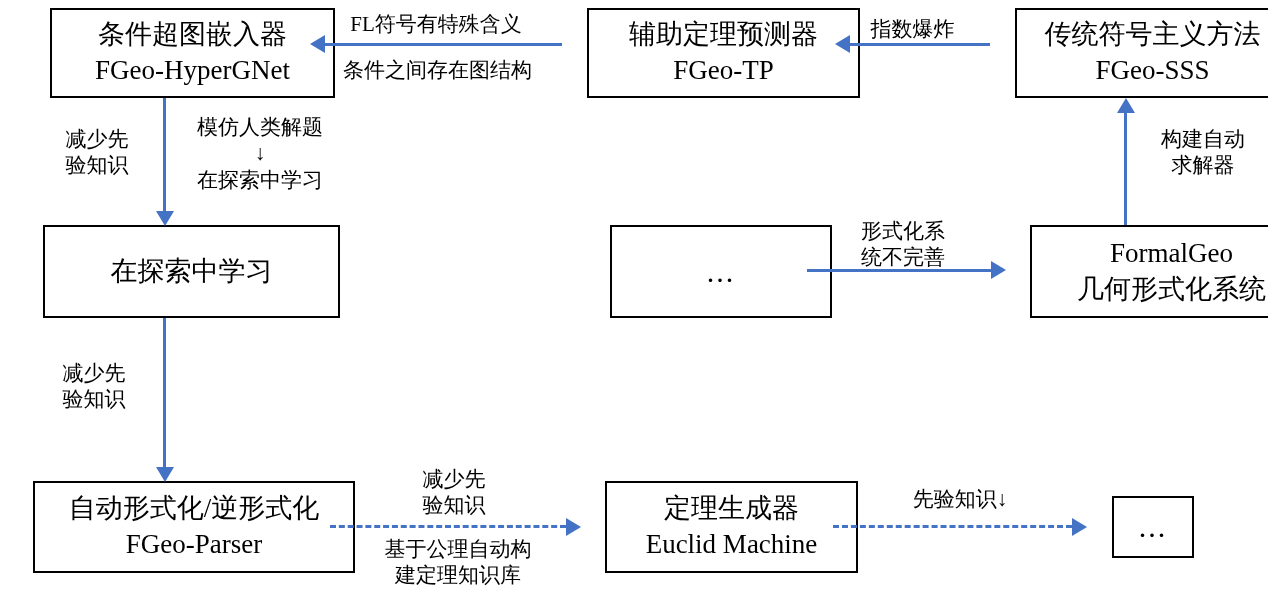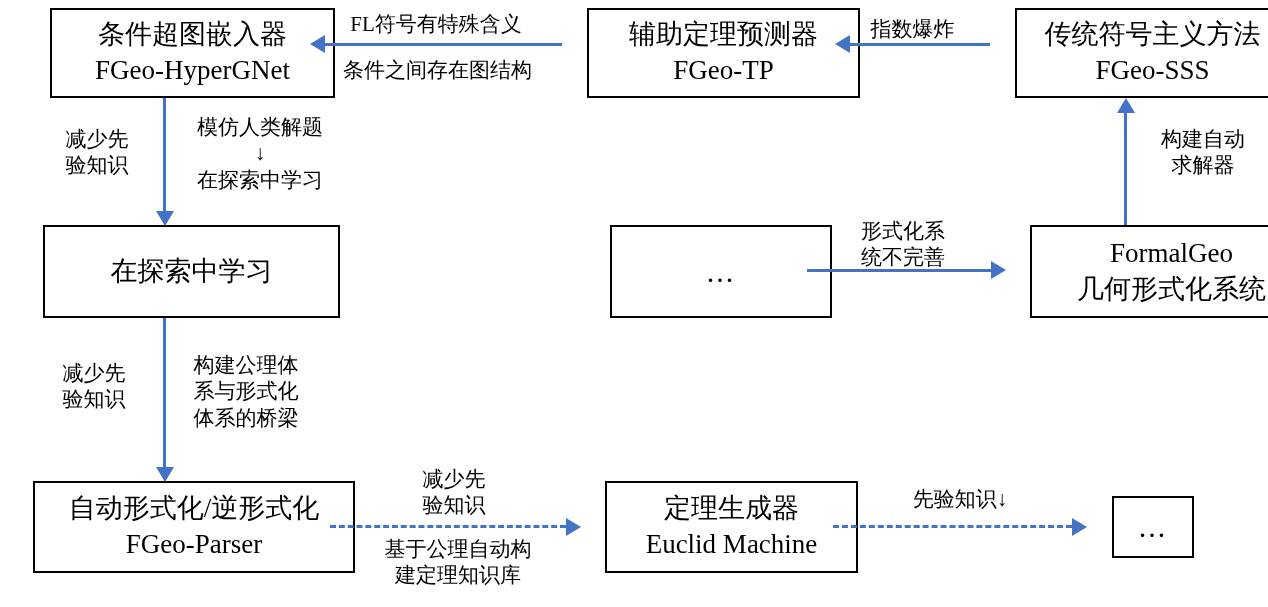--- a/index.html
+++ b/index.html
@@ -118,23 +118,20 @@
   <div class="lbl" style="left:845px;top:16px;width:135px">指数爆炸</div>
 
   <div class="lbl" style="left:51px;top:126px;width:92px">减少先
 验知识</div>
   <div class="lbl" style="left:185px;top:114px;width:150px">模仿人类解题
 ↓
 在探索中学习</div>
 
   <div class="lbl" style="left:48px;top:360px;width:92px">减少先
 验知识</div>
-  <div class="lbl" style="left:186px;top:352px;width:120px">构建公理体
-系与形式化
-体系的桥梁</div>
 
   <div class="lbl" style="left:1148px;top:126px;width:110px">构建自动
 求解器</div>
   <div class="lbl" style="left:855px;top:218px;width:96px">形式化系
 统不完善</div>
 
   <div class="lbl" style="left:408px;top:466px;width:92px">减少先
 验知识</div>
   <div class="lbl" style="left:368px;top:536px;width:180px">基于公理自动构
 建定理知识库</div>

